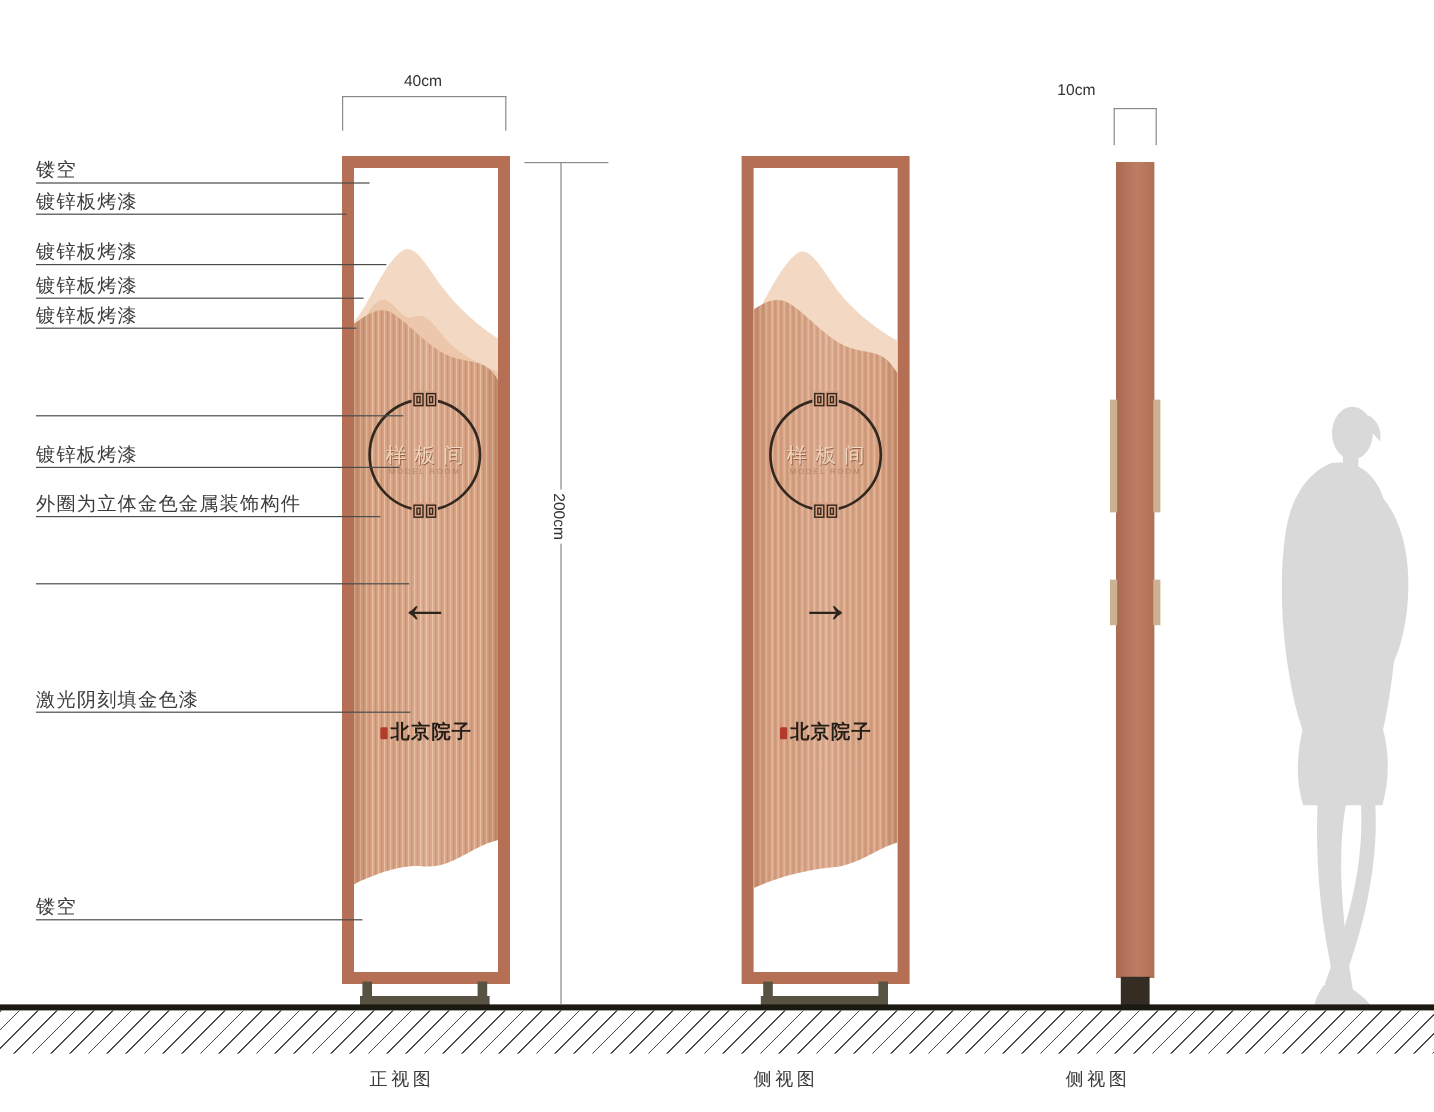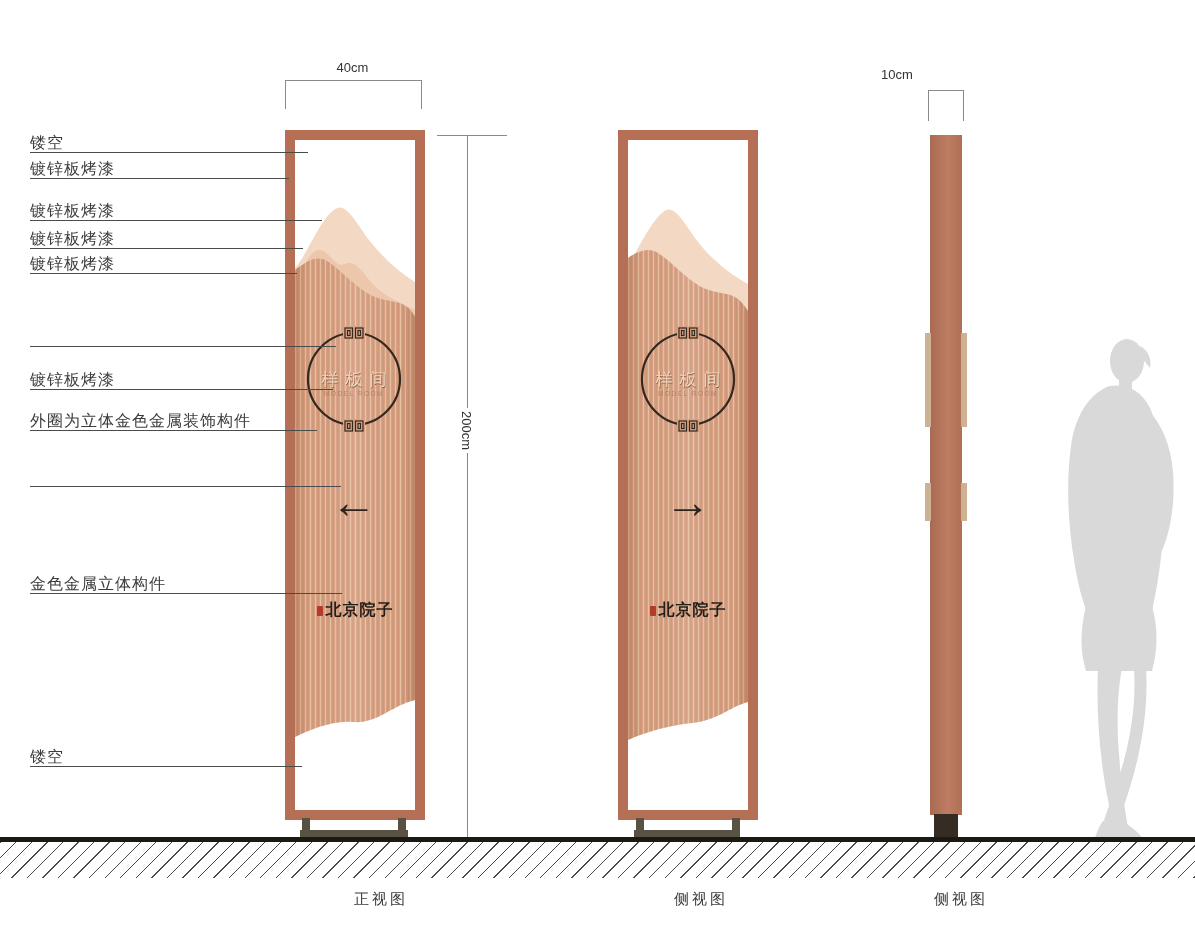--- a/index.html
+++ b/index.html
@@ -40,21 +40,21 @@
   .dim-vline{position:absolute;width:1px;background:#8a8a8a;z-index:6;}
   .dim-hline{position:absolute;height:1px;background:#8a8a8a;z-index:6;}
   .dim-label-vert{position:absolute;writing-mode:vertical-rl;font-size:13px;color:#333;
                   background:#ffffff;padding:3px 1px;z-index:7;}
   
   .column{position:absolute;left:930px;top:135px;width:32px;height:680px;z-index:1;
           background:linear-gradient(90deg,#a96a52 0,#b5745c 30%,#bd7d63 55%,#b07055 100%);}
   .strip{position:absolute;width:6px;background:#ccb193;z-index:2;}
   .column-base{position:absolute;left:934px;top:814px;width:24px;height:24px;background:#352c23;z-index:2;}
   
-  .caption{position:absolute;top:890px;width:100px;text-align:right;
+  .caption{position:absolute;top:890px;width:100px;text-align:left;
            font-size:15px;letter-spacing:3px;color:#3a3a3a;z-index:5;}
   
   .person{position:absolute;left:1045px;top:334px;z-index:0;}
 </style>
 </head>
 <body>
 
 <div class="callout" style="top:135px">
   <span class="callout-label">镂空</span>
   <span class="callout-line" style="width:278px"></span>
@@ -83,21 +83,21 @@
   <span class="callout-line" style="width:303px"></span>
 </div>
 <div class="callout" style="top:413px">
   <span class="callout-label">外圈为立体金色金属装饰构件</span>
   <span class="callout-line" style="width:287px"></span>
 </div>
 <div class="callout" style="top:486px">
   <span class="callout-line" style="width:311px"></span>
 </div>
 <div class="callout" style="top:576px">
-  <span class="callout-label">金色金属立体构件</span>
+  <span class="callout-label">激光阴刻填金色漆</span>
   <span class="callout-line" style="width:312px"></span>
 </div>
 <div class="callout" style="top:749px">
   <span class="callout-label">镂空</span>
   <span class="callout-line" style="width:272px"></span>
 </div>
 
 <div class="dim-label" style="left:285px;top:60px;width:135px">40cm</div>
 <div class="dim-bracket" style="left:285px;top:80px;width:135px;height:28px"></div>
 

